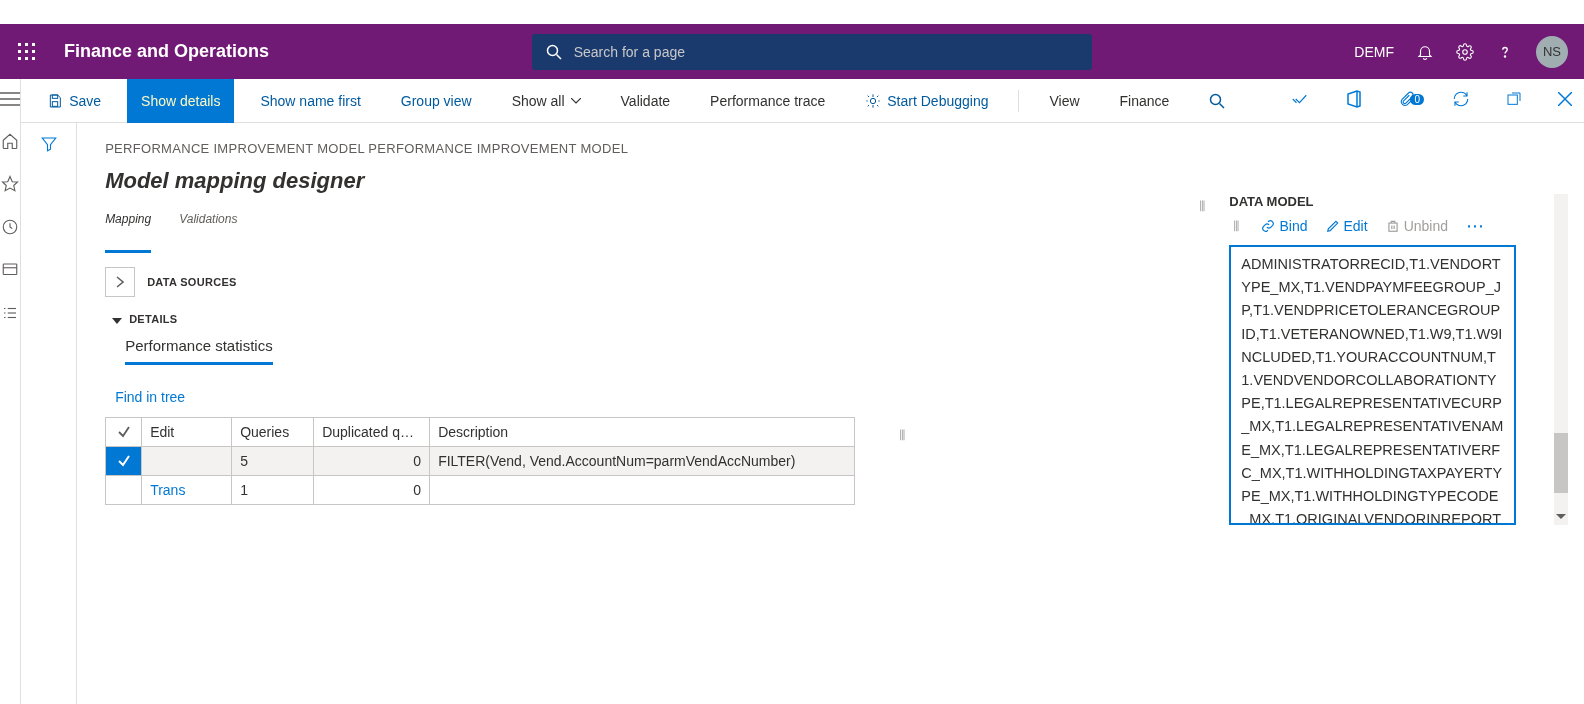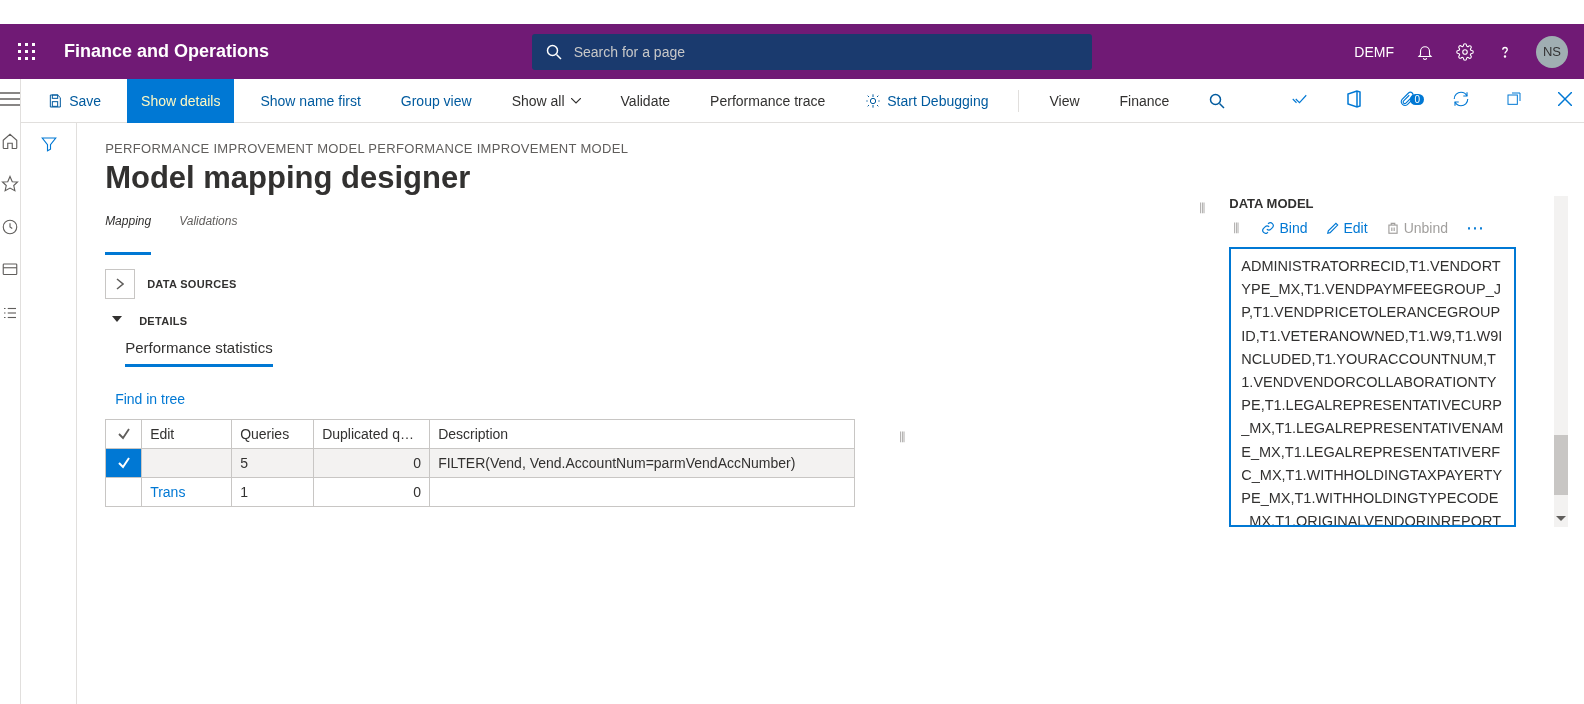--- a/index.html
+++ b/index.html
@@ -27,32 +27,32 @@
   .ab-divider { width:1px; height:22px; background:#e1dfdd; margin:0 4px;}
   .ab-spacer { flex:1; }
   .ab-icon { color:#0078d4; padding:0 12px; cursor:pointer; position:relative;}
   .badge { position:absolute; top:4px; right:4px; background:#0078d4; color:#fff; font-size:10px; border-radius:8px; padding:0 4px;}
   
   
   .body-row { display:flex; flex:1; overflow:hidden; }
   .filter-col { width:56px; border-right:1px solid #e1dfdd; display:flex; justify-content:center; padding-top:12px; }
   .page-area { flex:1; padding: 18px 16px 0 28px; display:flex; flex-direction:column; overflow:hidden;}
   .breadcrumb { font-size:13px; color:#605e5c; letter-spacing:0.3px; }
-  .page-title { font-size:31px; font-weight:600; margin-top:4px; }
+  .page-title { font-size:22px; font-weight:600; margin-top:12px;font-style:italic; }
   
   .tab-row { display:flex; gap:28px; margin-top:18px; border-bottom: none; }
   .tab-link { font-size:12px; padding-bottom:24px; cursor:pointer; color:#605e5c;font-style:italic;}
   .tab-link.active { color:#323130; border-bottom:3px solid #0078d4; font-weight:400; }
   .right-pane { flex:1; display:flex; flex-direction:column; }
   
   .ds-header-row { display:flex; align-items:center; gap:12px; margin-top:14px;}
   .expand-btn { width:30px; height:30px; border:1px solid #c8c6c4; display:flex; align-items:center; justify-content:center; cursor:pointer; background:#fff;}
   .sect-title { font-size:11px; font-weight:700; letter-spacing:0.3px; }
   
-  .details-hdr { display:flex; align-items:flex-start; gap:16px; margin-top:16px; margin-left:6px;}
+  .details-hdr { display:flex; align-items:flex-end; gap:6px; margin-top:16px; margin-left:6px;}
   
   .sub-tab { display:inline-block; font-size:15px; font-weight:400; color:#323130; padding:6px 0 8px 0; border-bottom:3px solid #0078d4; margin-left:20px; margin-top:6px;}
   
   .find-link { color:#0078d4; margin:24px 0 12px 10px; display:inline-block; cursor:pointer;}
   
   .grid { border-top:1px solid #c8c6c4; border-left:1px solid #c8c6c4; width:750px; font-size:14px; }
   .grid-row { display:flex; }
   .grid-cell { border-right:1px solid #c8c6c4; border-bottom:1px solid #c8c6c4; padding:6px 8px; overflow:hidden; text-overflow:ellipsis; white-space:nowrap; }
   .gc-check { width:36px; display:flex; align-items:center; justify-content:center;}
   .gc-path { width:90px; }

